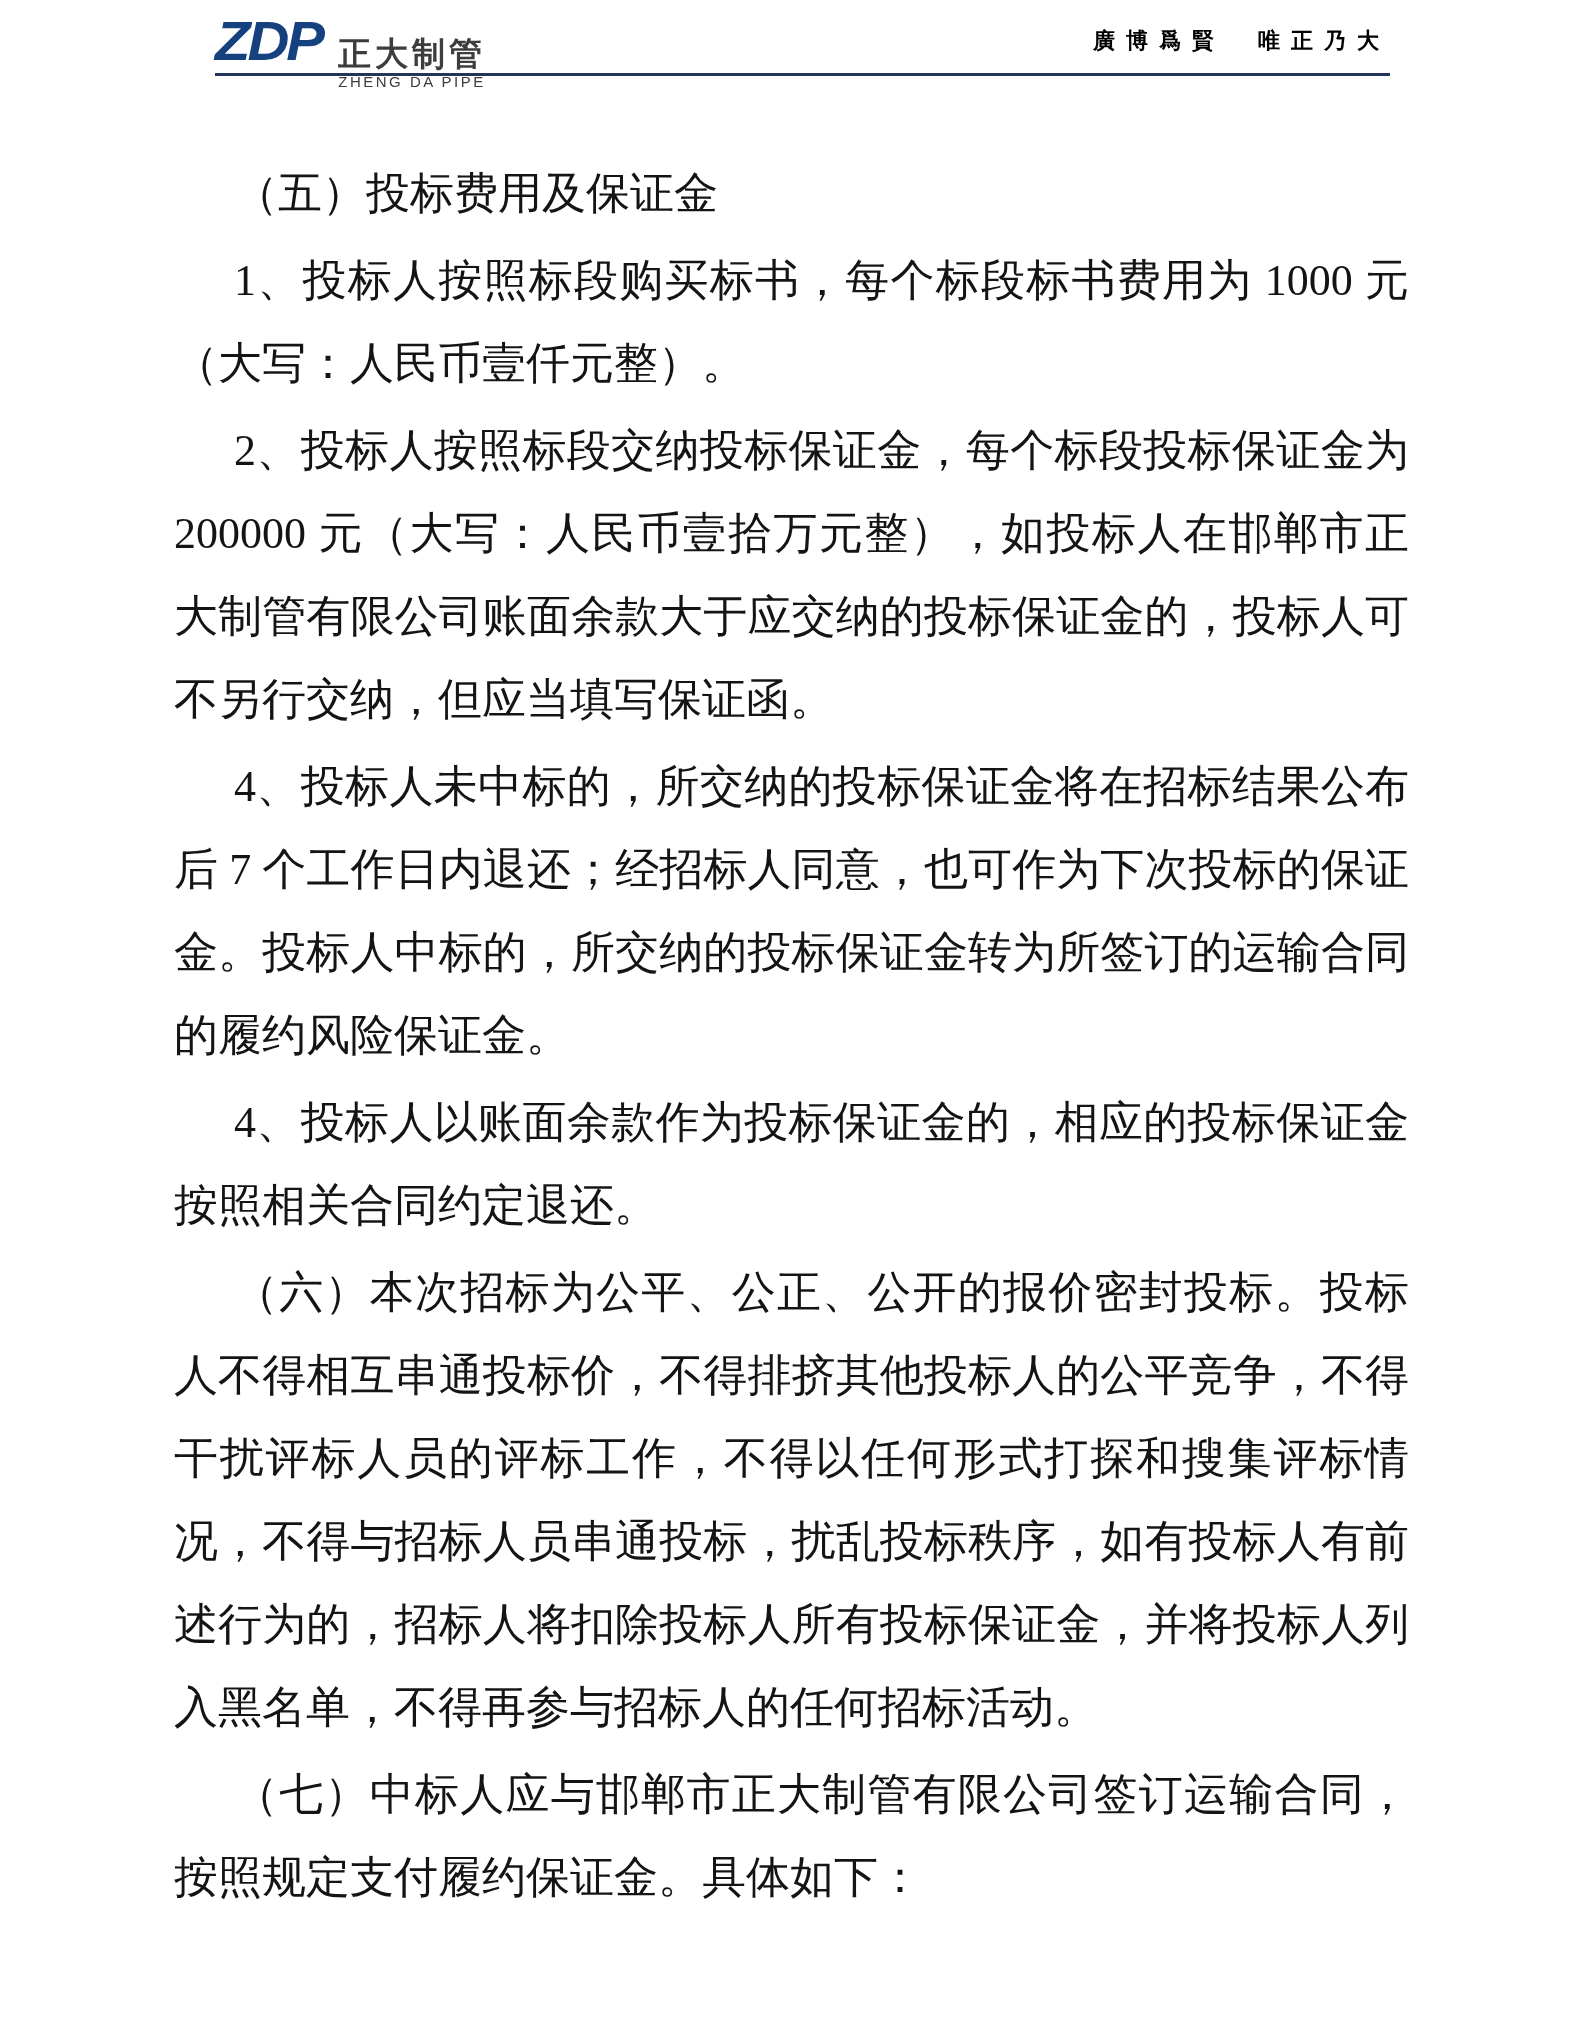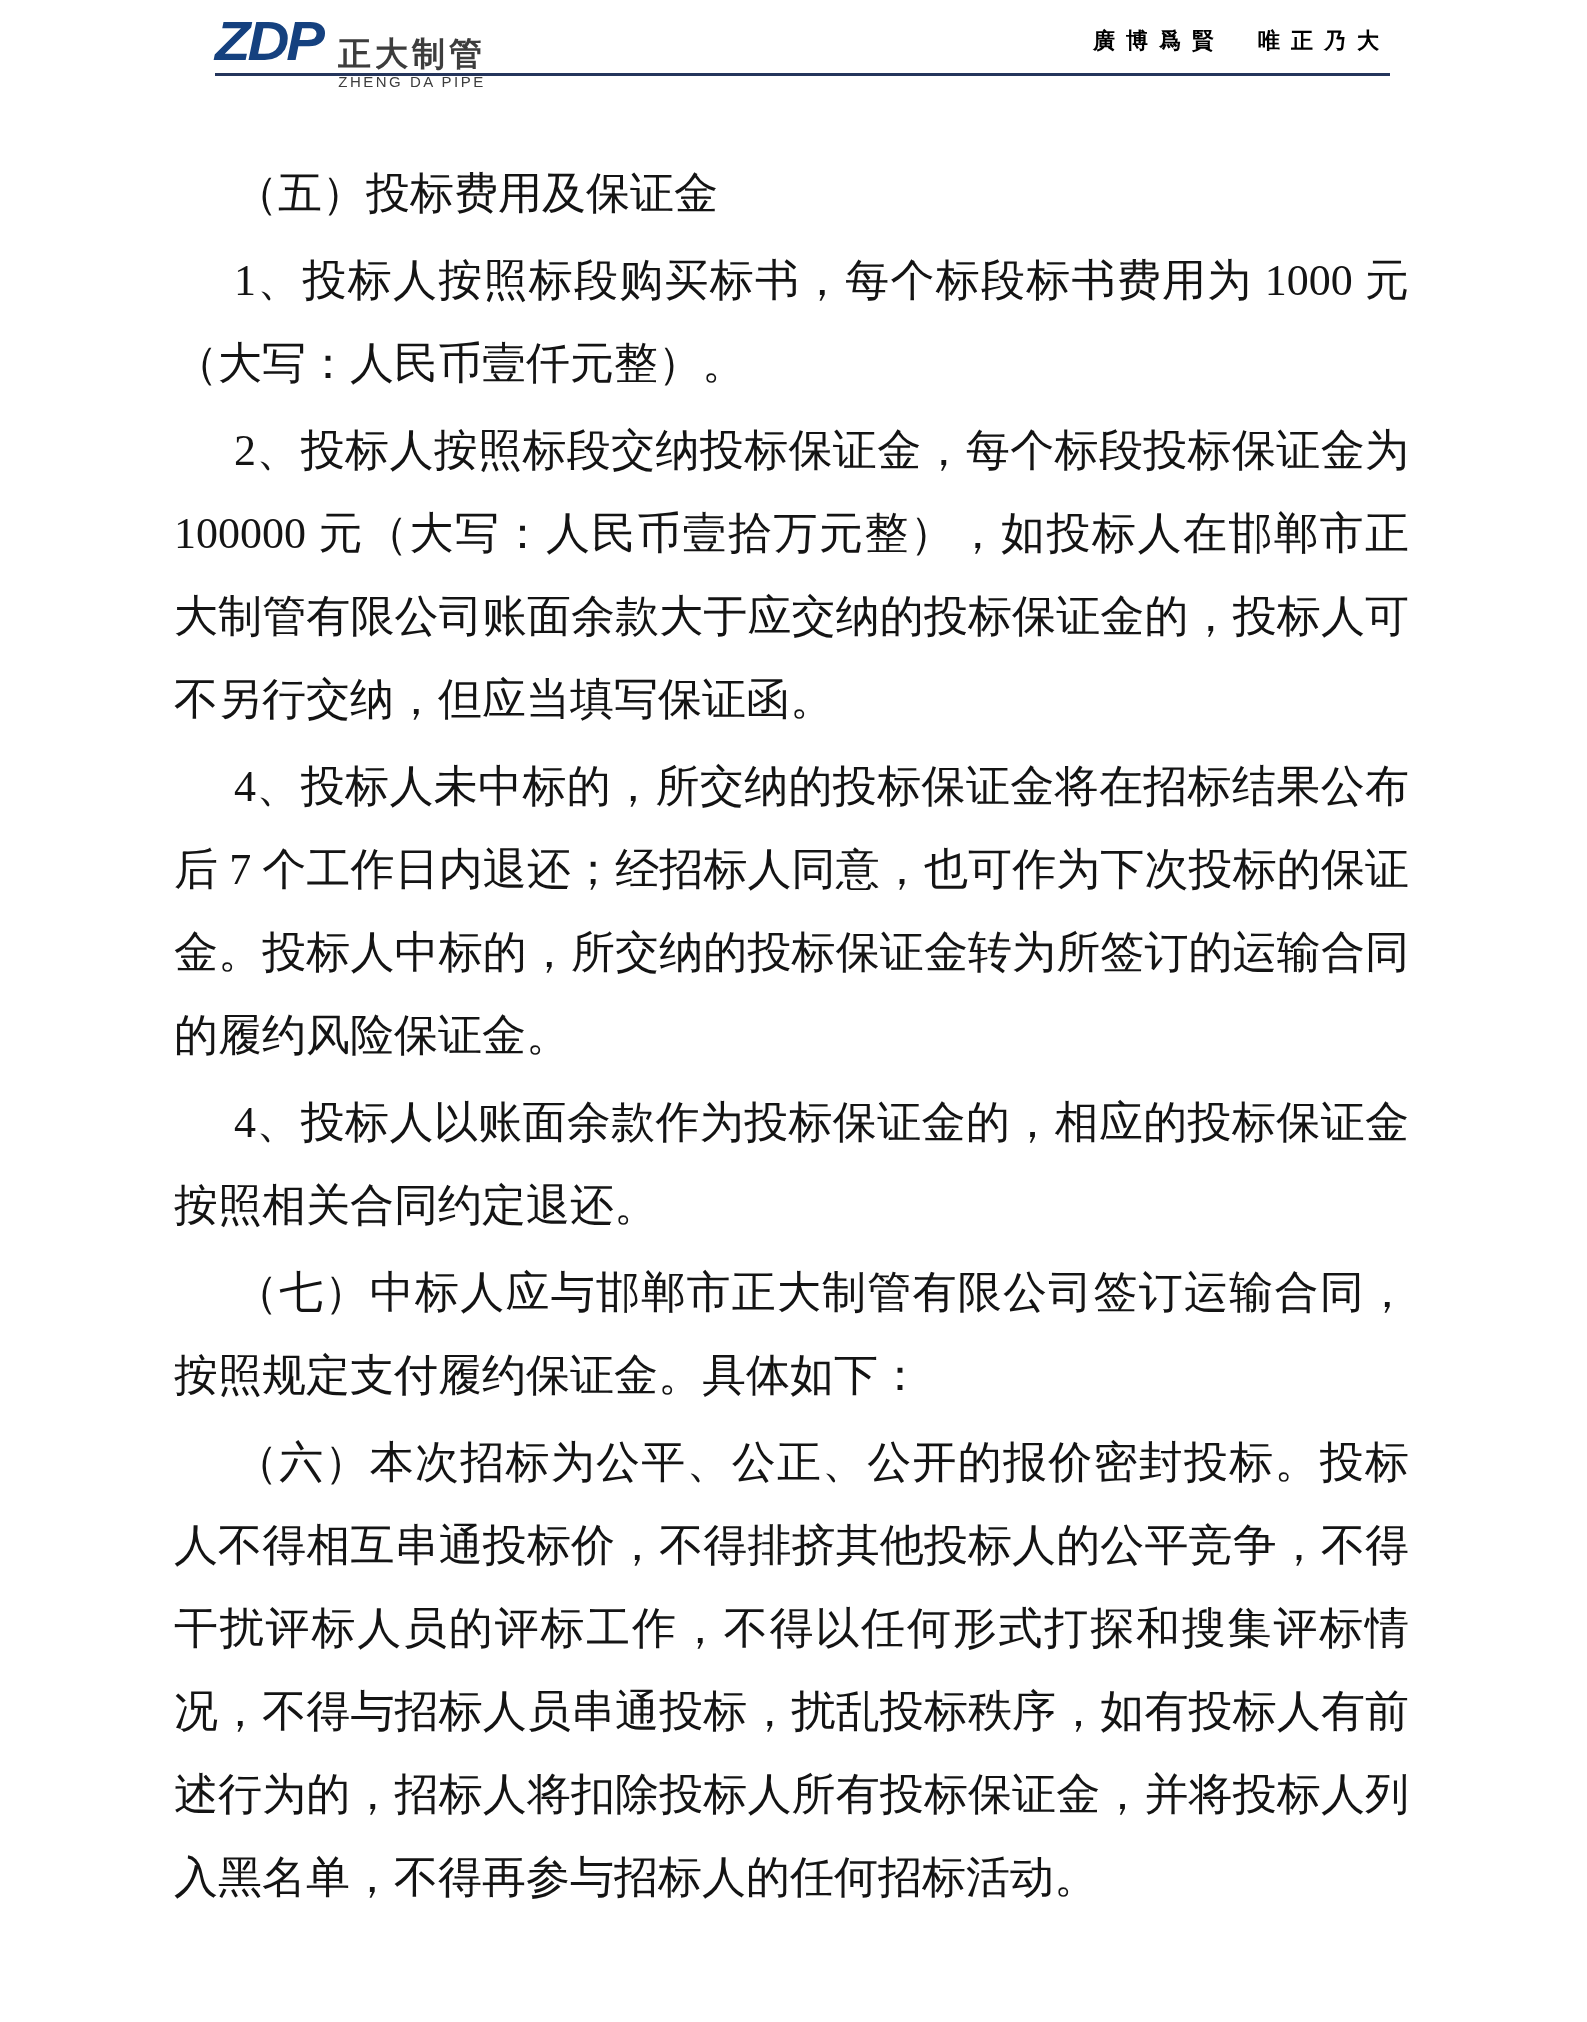--- a/index.html
+++ b/index.html
@@ -114,21 +114,21 @@
       </div>
     </div>
     <div class="motto">廣博爲賢　唯正乃大</div>
   </header>
 
   <div class="header-rule"></div>
 
   <main class="doc-body">
     <p>（五）投标费用及保证金</p>
     <p>1、投标人按照标段购买标书，每个标段标书费用为 1000 元（大写：人民币壹仟元整）。</p>
-    <p>2、投标人按照标段交纳投标保证金，每个标段投标保证金为 100000 元（大写：人民币壹拾万元整），如投标人在邯郸市正大制管有限公司账面余款大于应交纳的投标保证金的，投标人可不另行交纳，但应当填写保证函。</p>
+    <p>2、投标人按照标段交纳投标保证金，每个标段投标保证金为 200000 元（大写：人民币壹拾万元整），如投标人在邯郸市正大制管有限公司账面余款大于应交纳的投标保证金的，投标人可不另行交纳，但应当填写保证函。</p>
     <p>4、投标人未中标的，所交纳的投标保证金将在招标结果公布后 7 个工作日内退还；经招标人同意，也可作为下次投标的保证金。投标人中标的，所交纳的投标保证金转为所签订的运输合同的履约风险保证金。</p>
     <p>4、投标人以账面余款作为投标保证金的，相应的投标保证金按照相关合同约定退还。</p>
+    <p>（六）本次招标为公平、公正、公开的报价密封投标。投标人不得相互串通投标价，不得排挤其他投标人的公平竞争，不得干扰评标人员的评标工作，不得以任何形式打探和搜集评标情况，不得与招标人员串通投标，扰乱投标秩序，如有投标人有前述行为的，招标人将扣除投标人所有投标保证金，并将投标人列入黑名单，不得再参与招标人的任何招标活动。</p>
     <p>（七）中标人应与邯郸市正大制管有限公司签订运输合同，按照规定支付履约保证金。具体如下：</p>
-    <p>（六）本次招标为公平、公正、公开的报价密封投标。投标人不得相互串通投标价，不得排挤其他投标人的公平竞争，不得干扰评标人员的评标工作，不得以任何形式打探和搜集评标情况，不得与招标人员串通投标，扰乱投标秩序，如有投标人有前述行为的，招标人将扣除投标人所有投标保证金，并将投标人列入黑名单，不得再参与招标人的任何招标活动。</p>
   </main>
 
 
 </div>
 
 </body></html>

